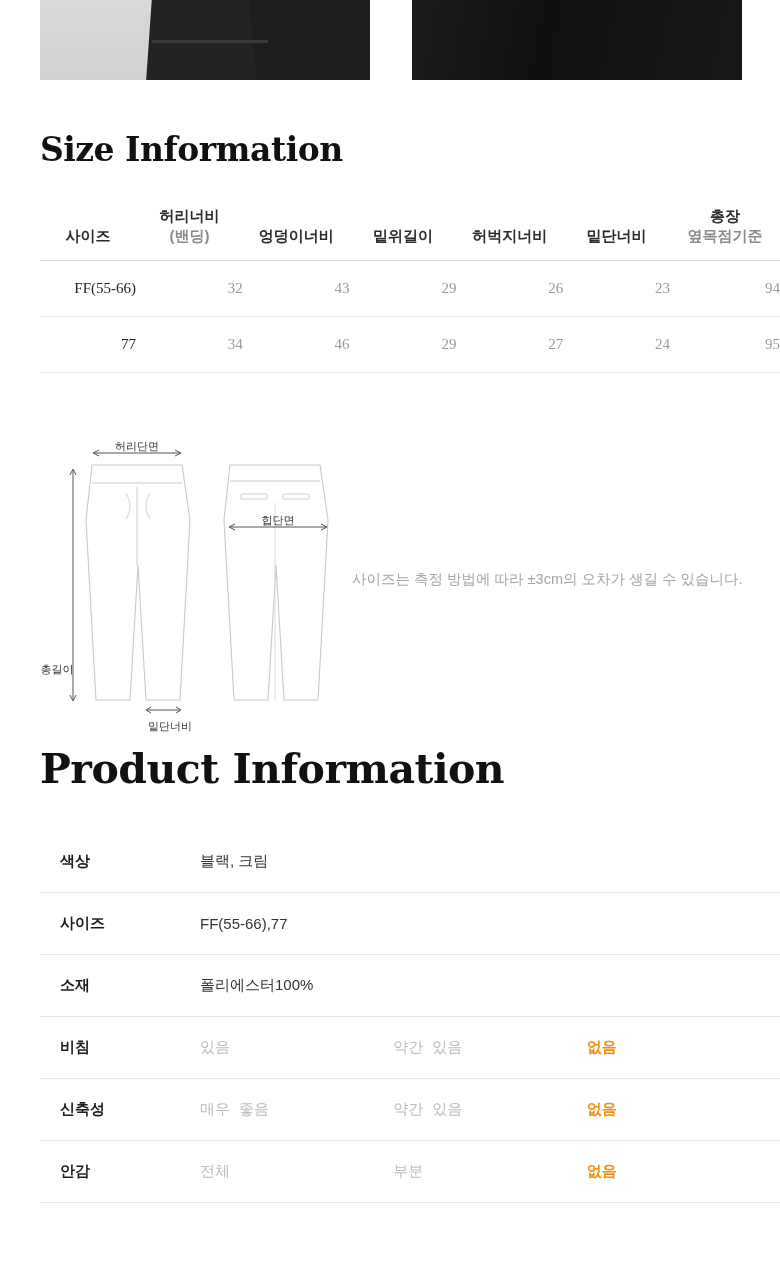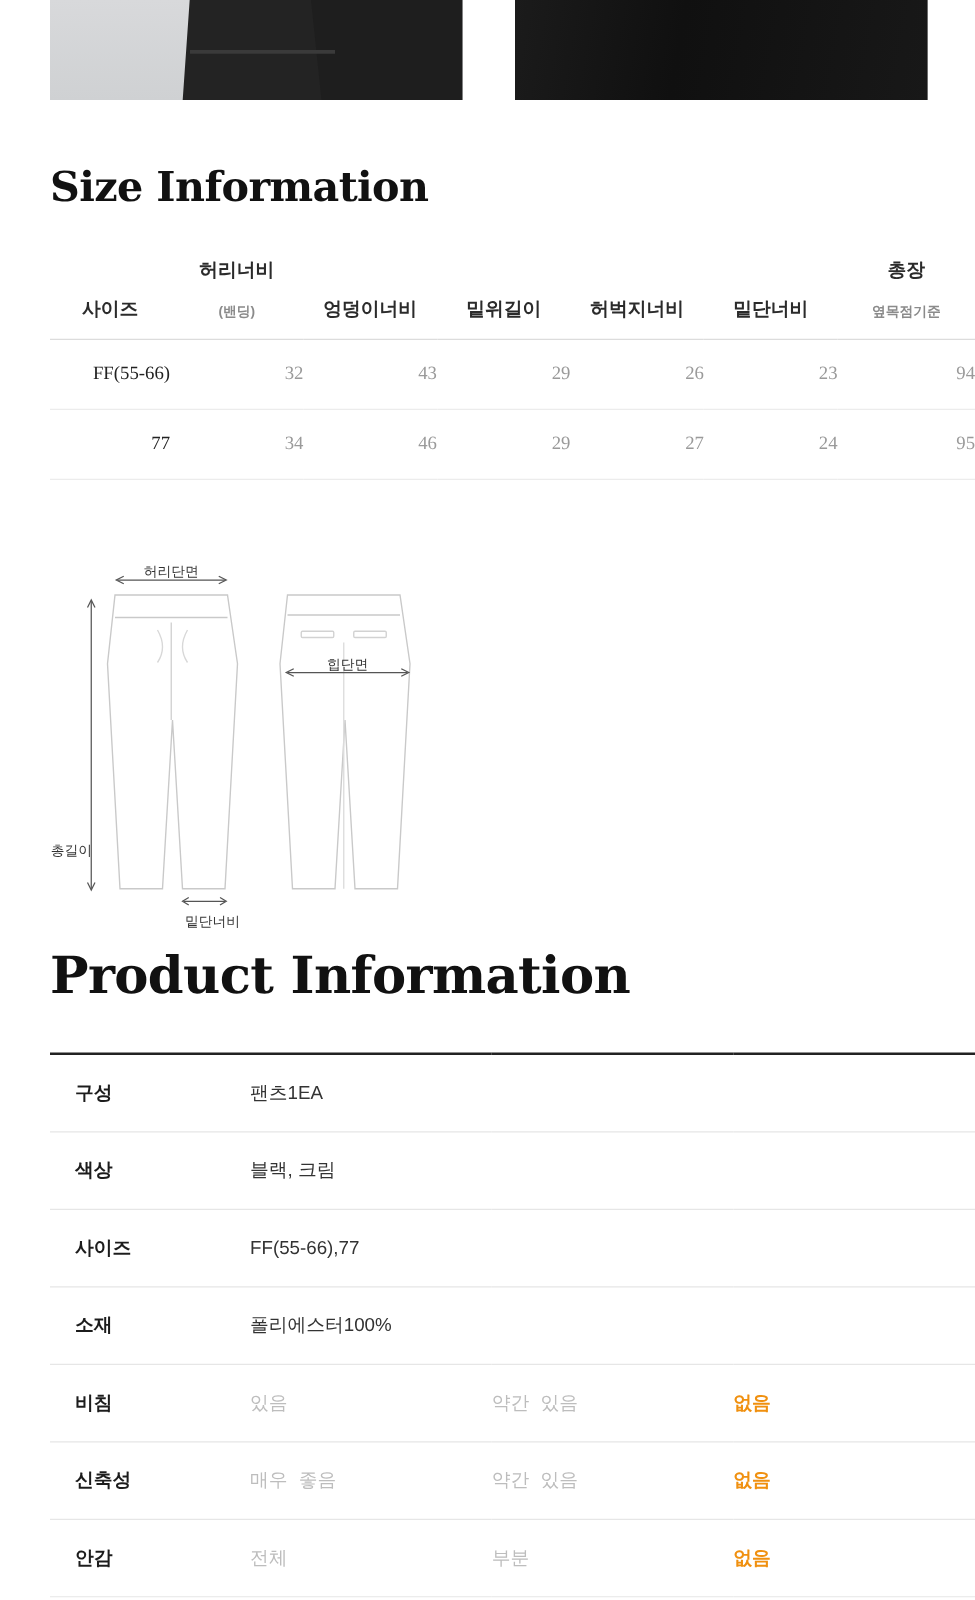--- a/index.html
+++ b/index.html
@@ -105,23 +105,23 @@
     font-weight: 700;
     font-size: 15px;
     color: #2b2b2b;
     padding: 6px 0 14px 0;
     text-align: center;
     vertical-align: bottom;
     border-bottom: 1px solid #dcdcdc;
   }
   table.size-table th .sub {
     display: block;
-    font-size: 11px;
+    font-size: 15px;
     color: #8b8b8b;
-    margin-top: 16px;
+    margin-top: 1px;
   }
   table.size-table td {
     font-size: 15px;
     color: #9a9a9a;
     text-align: right;
     padding: 19px 0;
     border-bottom: 1px solid #ececec;
     font-family: Liberation Serif, serif;
   }
   table.size-table td.rowhead {
@@ -289,34 +289,31 @@
       <polyline points="121,292 116,295 121,298"></polyline>
       <polyline points="146,292 151,295 146,298"></polyline>
     </g>
     <text x="107" y="35" font-family="Liberation Sans, sans-serif" font-size="11" fill="#333" text-anchor="middle">허리단면</text>
     <text x="27" y="258" font-family="Liberation Sans, sans-serif" font-size="11" fill="#333" text-anchor="middle">총길이</text>
     <text x="248" y="109" font-family="Liberation Sans, sans-serif" font-size="11" fill="#333" text-anchor="middle">힙단면</text>
     <text x="140" y="315" font-family="Liberation Sans, sans-serif" font-size="11" fill="#333" text-anchor="middle">밑단너비</text>
   </svg>
 
   <div class="diagram-note">
+    <div>사이즈는 측정 방법에 따라 ±3cm의 오차가 생길 수 있습니다.</div>
   </div>
 </div>
 
 <div class="product-title-wrap">
   <h2 class="section-title" id="product-title">Product Information</h2>
 </div>
 
 <div class="info-table-wrap">
   <table class="info-table">
     <tbody>
-      <tr class="first">
-        <th>구성</th>
-        <td colspan="3">팬츠1EA</td>
-      </tr>
       <tr>
         <th>색상</th>
         <td colspan="3">블랙, 크림</td>
       </tr>
       <tr>
         <th>사이즈</th>
         <td colspan="3">FF(55-66),77</td>
       </tr>
       <tr>
         <th>소재</th>

